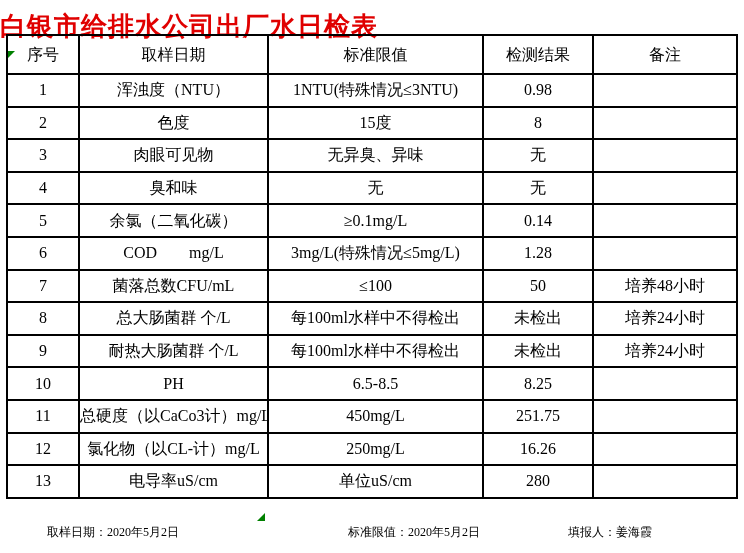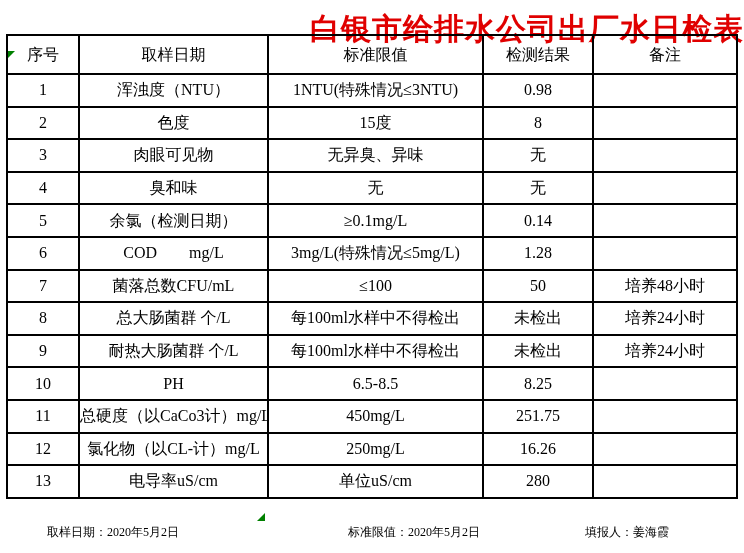--- a/index.html
+++ b/index.html
@@ -7,22 +7,22 @@
     position:relative;
     width:744px;height:553px;
     background:#ffffff;
     font-family:"Liberation Serif", serif;
     color:#000000;
     overflow:hidden;
   }
   .doc-title{
     position:absolute;
     top:9px;left:0;width:100%;
-    text-align:right;
-    font-size:30px;
+    text-align:left;
+    font-size:26px;
     font-weight:bold;
     letter-spacing:1px;
     white-space:pre;
   }
   table.sheet{
     position:absolute;
     left:6px;top:34px;
     width:731px;
     border-collapse:collapse;
     table-layout:fixed;
@@ -41,21 +41,21 @@
   table.sheet thead tr{height:39px;}
   table.sheet tbody tr{height:32.6px;}
   .footer-item{
     position:absolute;
     top:524px;
     font-size:12px;
     white-space:pre;
   }
   .footer-sampling{left:47px;}
   .footer-testing{left:348px;}
-  .footer-reporter{left:585px;text-align:center;}
+  .footer-reporter{left:568px;text-align:center;}
   .flag{position:absolute;width:0;height:0;}
   .flag-top-left{
     left:8px;top:51px;
     border-top:7px solid #008000;
     border-right:7px solid transparent;
   }
   .flag-bottom{
     left:257px;top:513px;
     border-bottom:8px solid #008000;
     border-left:8px solid transparent;
@@ -109,21 +109,21 @@
         </tr>
         <tr>
           <td>4</td>
           <td>臭和味</td>
           <td>无</td>
           <td>无</td>
           <td></td>
         </tr>
         <tr>
           <td>5</td>
-          <td>余氯（检测日期）</td>
+          <td>余氯（二氧化碳）</td>
           <td>≥0.1mg/L</td>
           <td>0.14</td>
           <td></td>
         </tr>
         <tr>
           <td>6</td>
           <td>COD        mg/L</td>
           <td>3mg/L(特殊情况≤5mg/L)</td>
           <td>1.28</td>
           <td></td>

